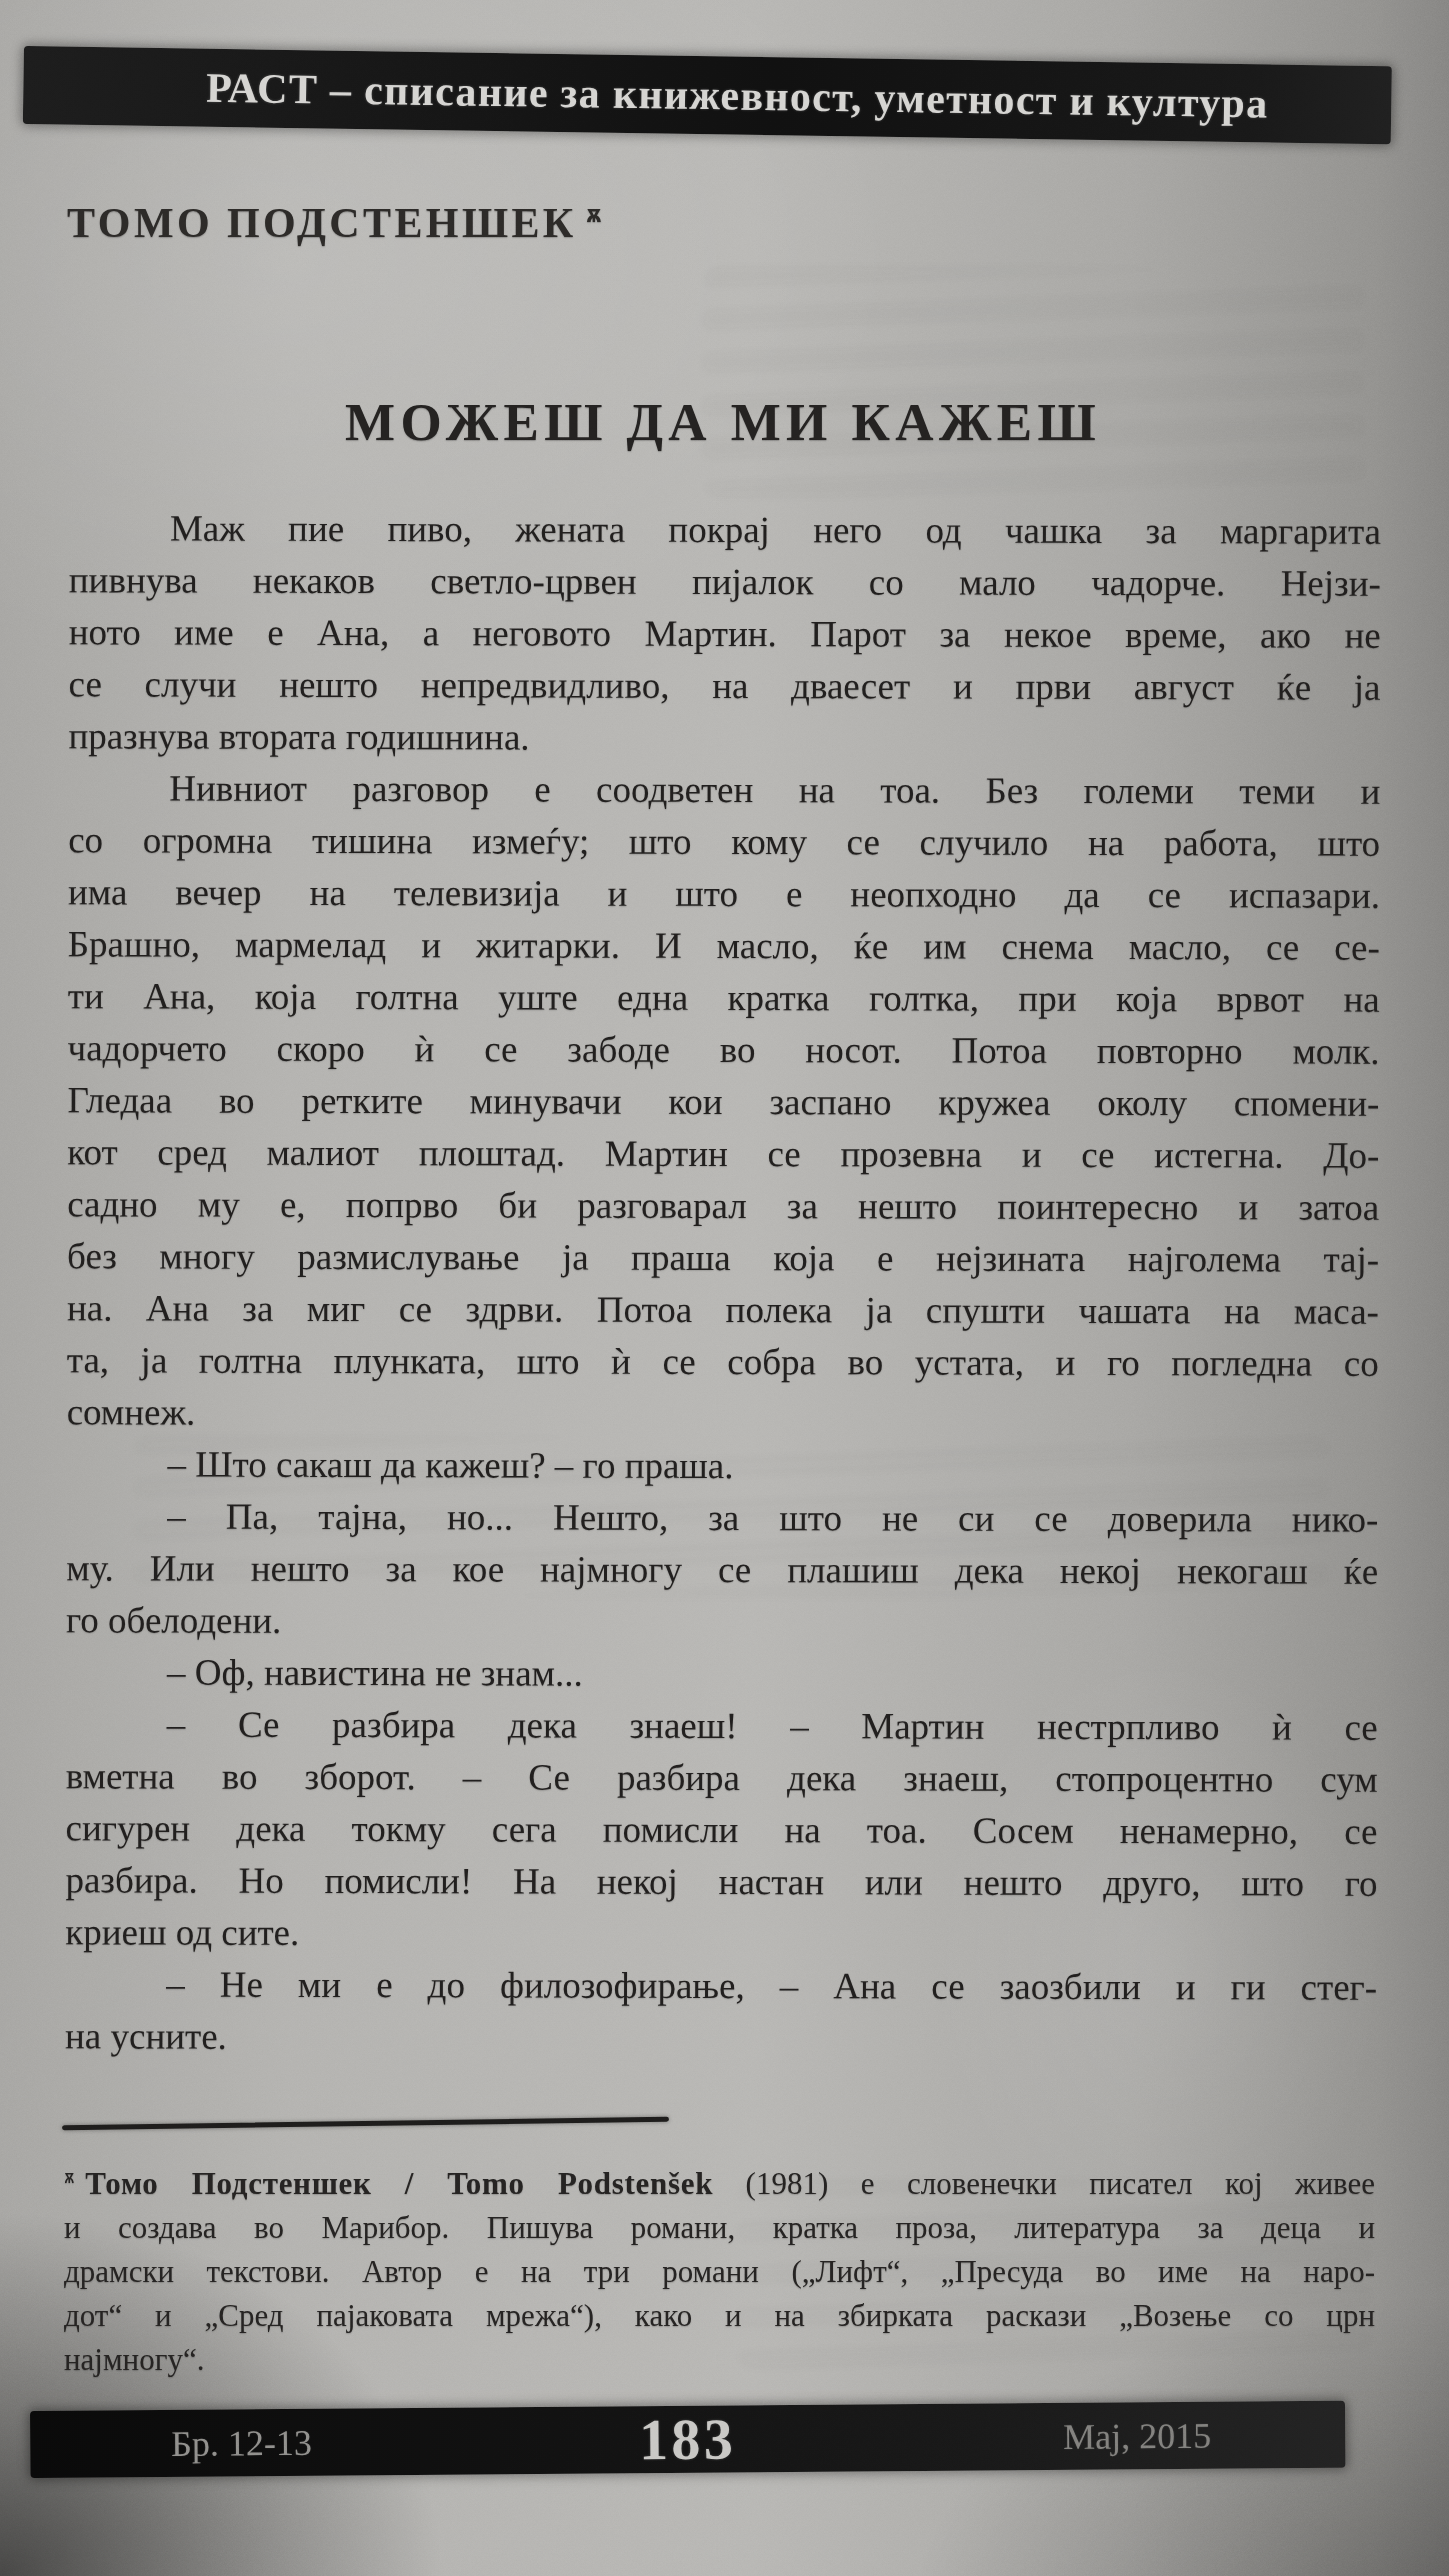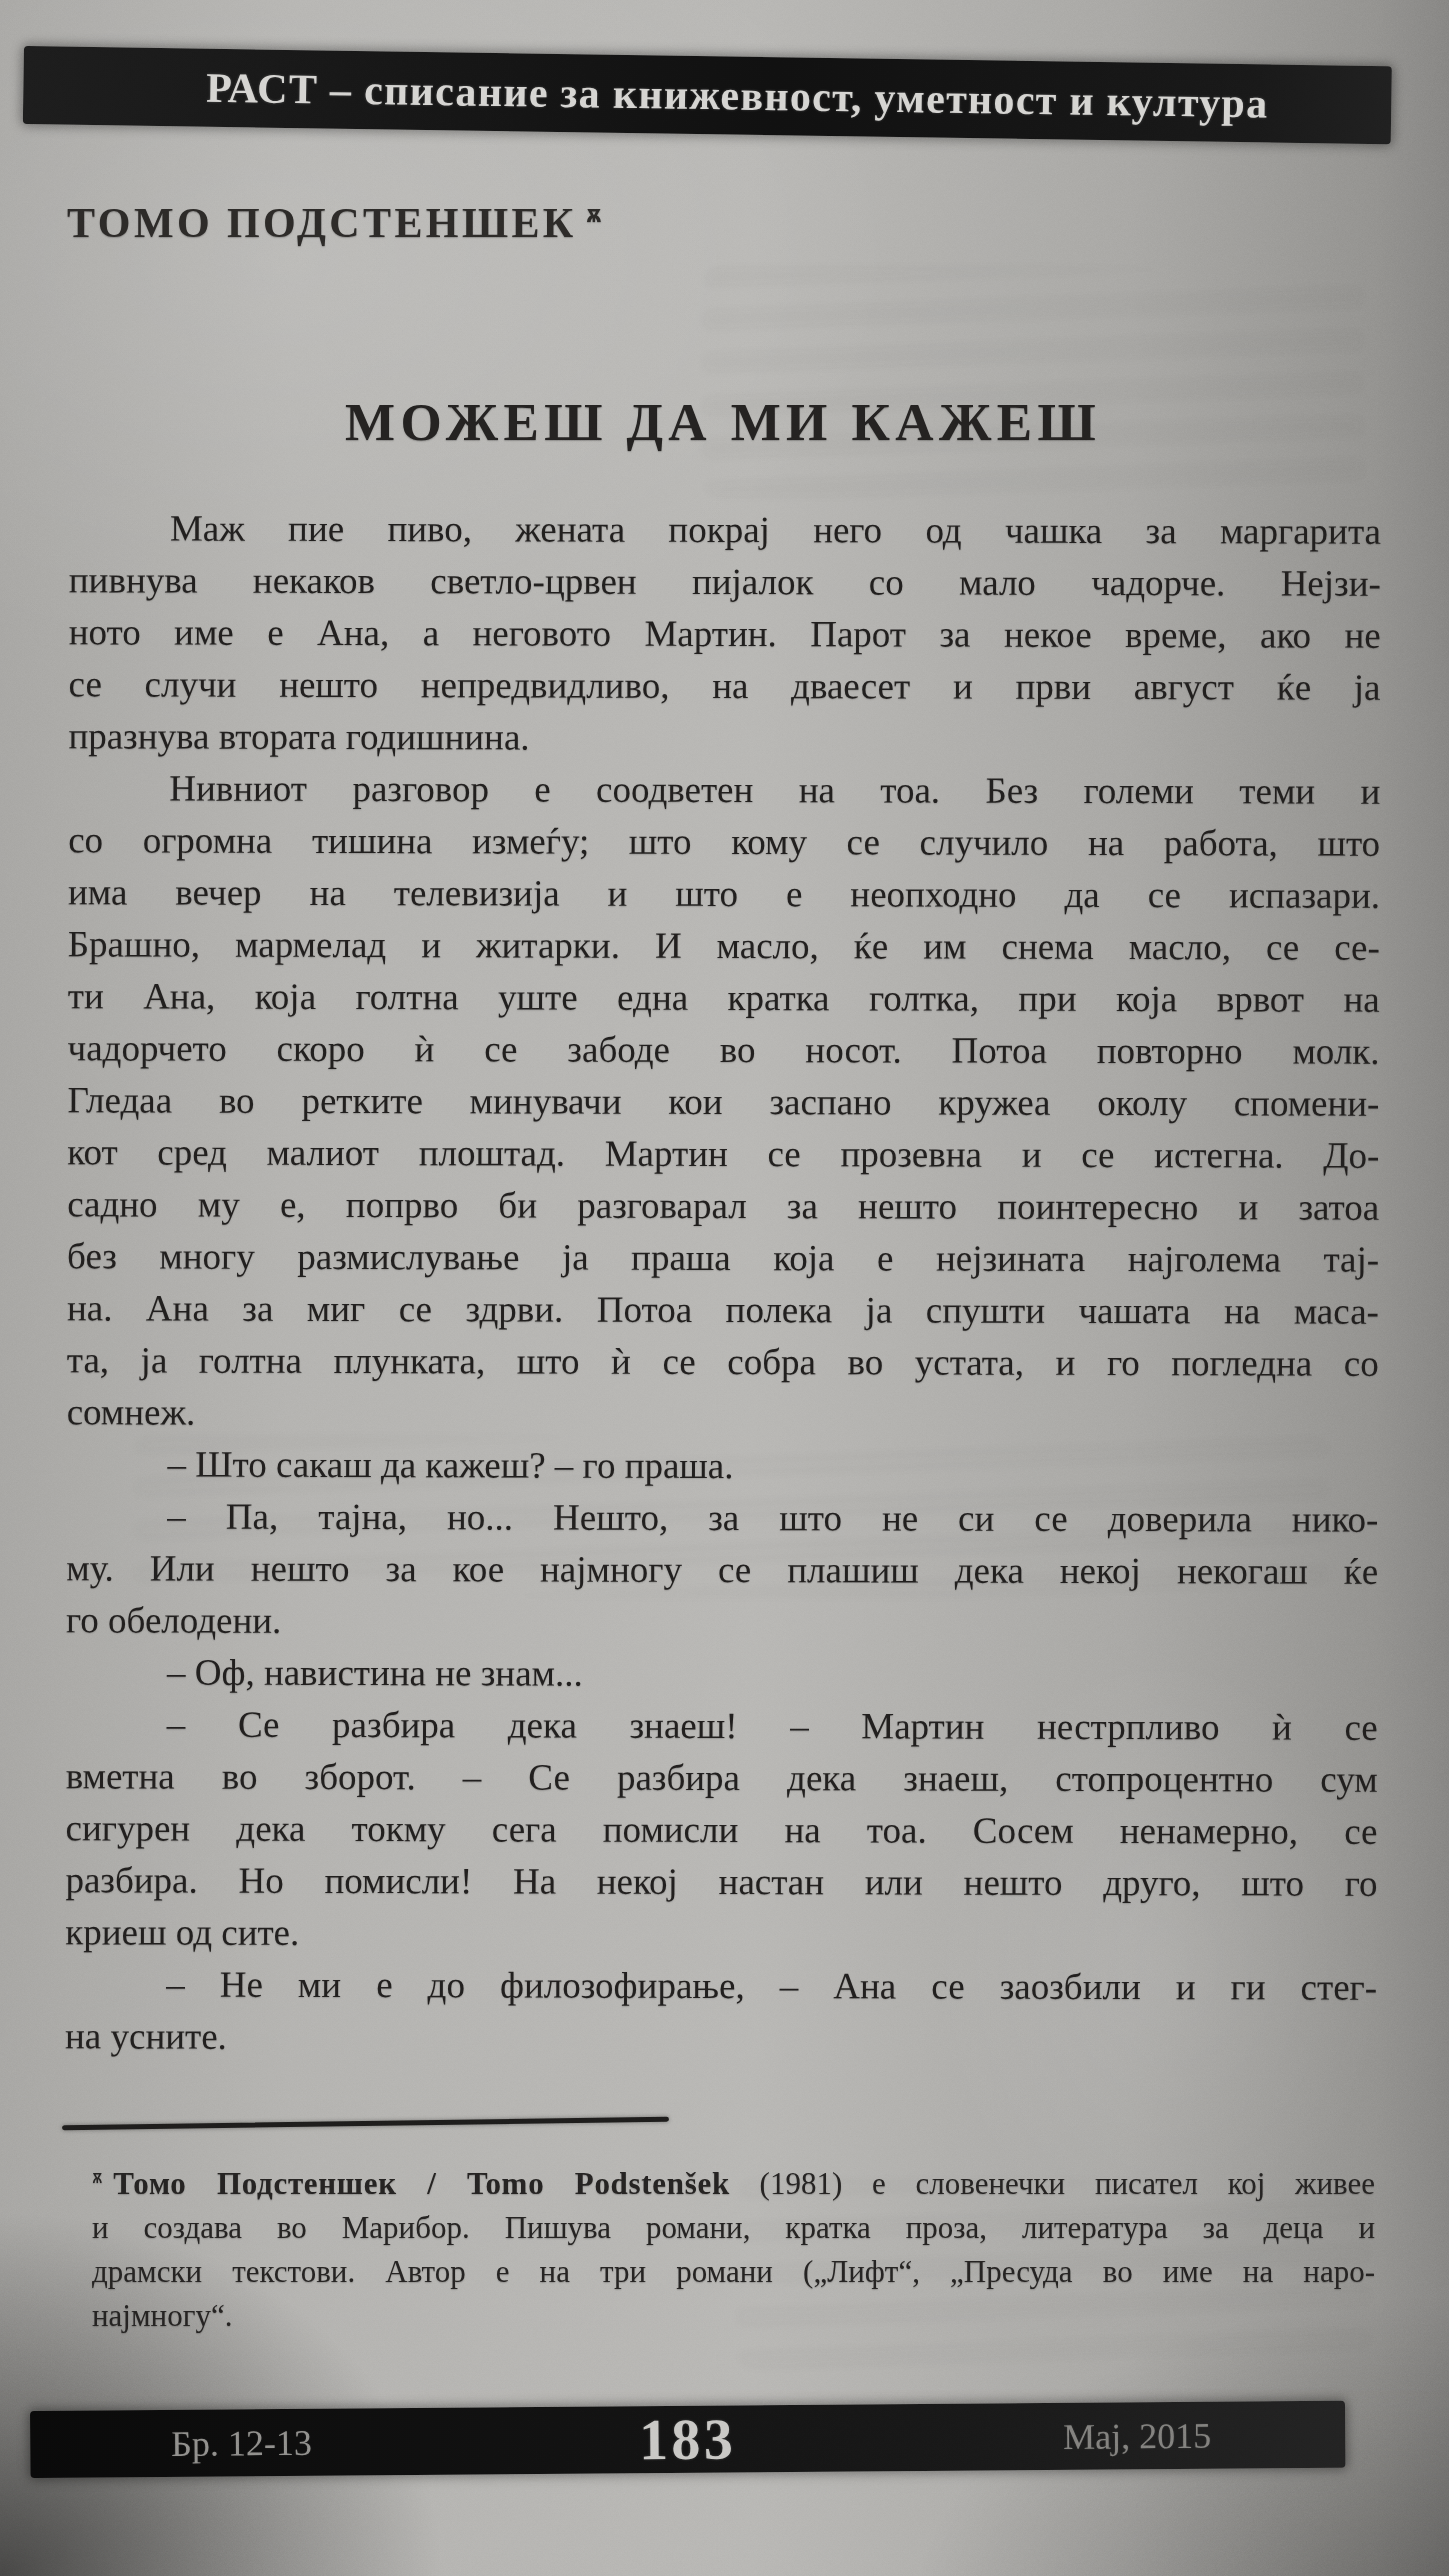--- a/index.html
+++ b/index.html
@@ -63,21 +63,20 @@
   
   #footnote-rule {
     position: absolute; left: 62px; top: 2121px; width: 607px; height: 4.7px;
     background: #1d1c1b; border-radius: 2.7px; transform: rotate(-0.8deg);
     box-shadow: 0 0 4px rgba(0,0,0,.4);
   }
   #footnote {
     position: absolute; left: 64px; right: 74px; top: 2155px;
     color: #242221; font-size: 31px; line-height: 44px;
     text-shadow: 0 0.7px 1.3px rgba(25,25,25,.25);
-    margin-left: 28px;
   }
   .fn-line { text-align: justify; text-align-last: justify; }
   .fn-line.para-end { text-align-last: left; }
   #footnote sup { font-size: 17.4px; margin-right: 10.7px; }
   #footnote b { letter-spacing: 0.7px; }
 
   
   #footer-band {
     left: 30px; top: 2411px; width: 1315px; height: 67px;
     background: linear-gradient(90deg, #090909, #111111 40%, #181818 72%, #222222 100%);
@@ -170,20 +169,21 @@
         </div>
       </div>
 
     <div id="footnote-rule"></div>
 
     <div id="footnote">
       <div class="fn-line"><sup class="fn-marker">ѫ</sup><b>Томо Подстеншек / Tomo Podstenšek</b><span> (1981) е словенечки писател кој живее</span></div>
       <div id="footnote-lines">
           <div class="fn-line">и создава во Марибор. Пишува романи, кратка проза, литература за деца и</div>
           <div class="fn-line">драмски текстови. Автор е на три романи („Лифт“, „Пресуда во име на наро-</div>
+          <div class="fn-line">дот“ и „Сред пајаковата мрежа“), како и на збирката раскази „Возење со црн</div>
           <div class="fn-line para-end">најмногу“.</div>
         </div>
     </div>
 
     <div class="band" id="footer-band">
       <span class="issue">Бр. 12-13</span>
       <span class="page-number">183</span>
       <span class="date">Мај, 2015</span>
     </div>
 

